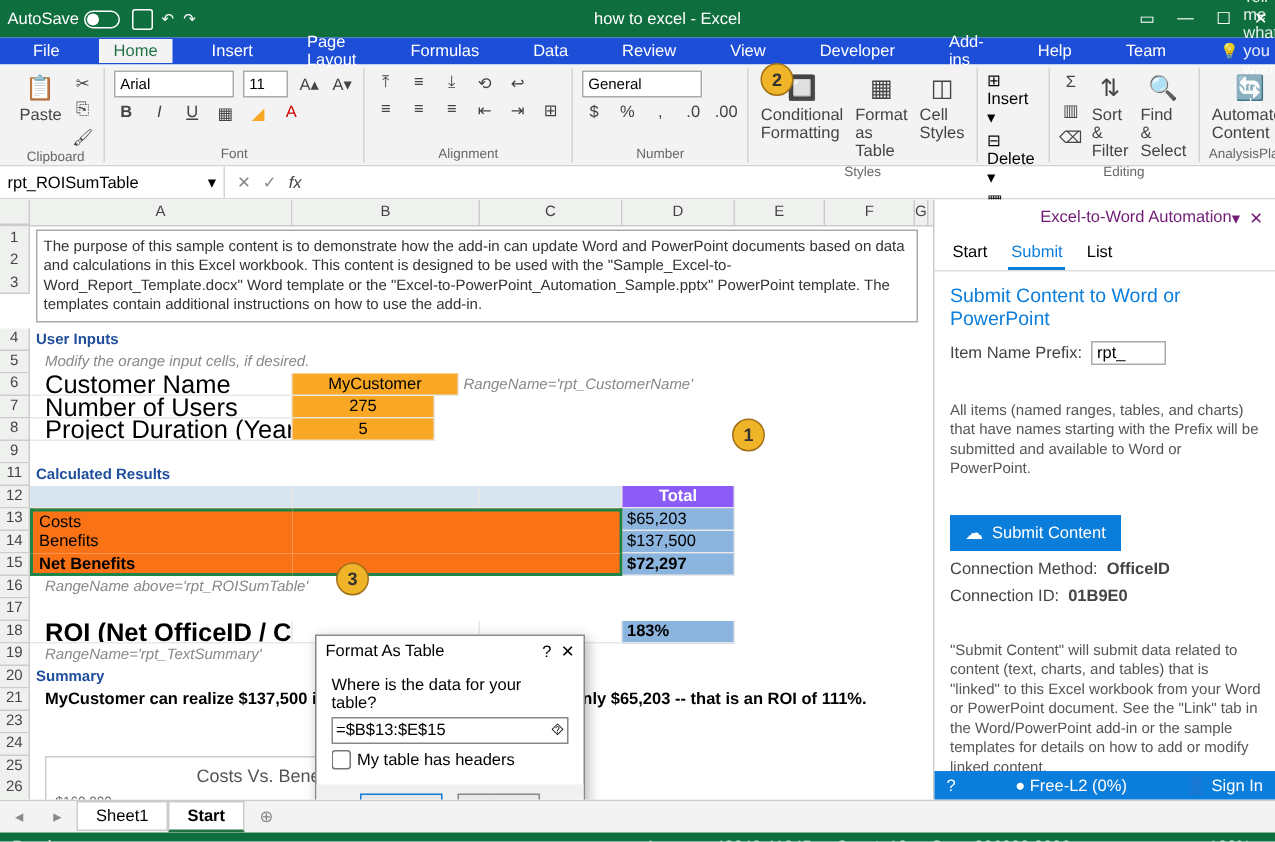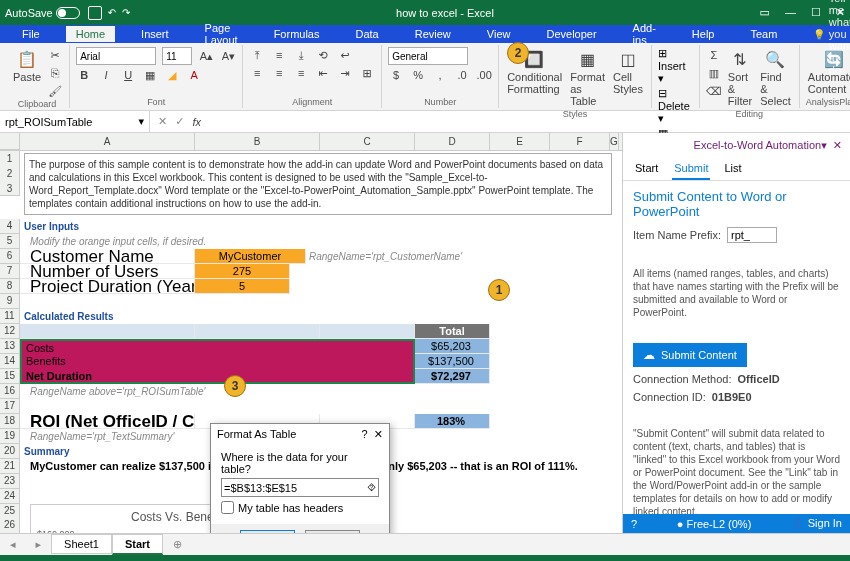--- a/index.html
+++ b/index.html
@@ -39,23 +39,23 @@
 .sheet-body{position:relative}
 .row{display:flex;height:15px}
 .cell{border-right:1px solid #e8e8e8;border-bottom:1px solid #e8e8e8;padding:0 3px;font-size:11px;overflow:hidden;white-space:nowrap;line-height:15px}
 .purpose-box{margin:2px 10px 4px 24px;border:1px solid #aaa;padding:4px;background:#fff;font-size:10px;color:#333;line-height:1.3}
 .heading-blue{color:#1f4e9c;font-weight:bold;font-size:10px;padding-left:4px}
 .sub-gray{color:#888;font-style:italic;font-size:10px;padding-left:10px}
 .label-cell{padding-left:10px;font-size:17px}
 .orange-cell{background:#f9a825;color:#000;text-align:center}
 .range-it{font-style:italic;color:#888;font-size:10px}
 .table-shade{background:#d8e4f0}
-.table-select{border:2px solid #1e8449;background:#be185d}
-.tot-header{background:#737373;color:#fff;text-align:center;font-weight:bold}
-.tot-cell{background:#8bb4de;text-align:center;padding-right:5px}
+.table-select{border:2px solid #1e8449;background:#f97316}
+.tot-header{background:#8b5cf6;color:#fff;text-align:center;font-weight:bold}
+.tot-cell{background:#8bb4de;text-align:left;padding-right:5px}
 .bold{font-weight:bold}
 .dialog{position:absolute;left:210px;top:290px;width:180px;background:#fff;border:1px solid #888;box-shadow:2px 2px 8px rgba(0,0,0,.3);z-index:100}
 .dialog-title{display:flex;justify-content:space-between;padding:4px 6px;font-size:11px}
 .dialog-body{padding:6px 10px;font-size:10px}
 .dialog-input{width:100%;border:1px solid #888;padding:2px;font-size:10px;margin:3px 0;display:flex;justify-content:space-between;align-items:flex-end}
 .dialog-check{display:flex;align-items:center;gap:4px;margin:4px 0}
 .dialog-btns{display:flex;justify-content:center;gap:10px;padding:6px;background:#f0f0f0}
 .dialog-btns button{width:55px;height:20px;background:#e8e8e8;border:1px solid #888;font-size:10px}
 .badge{position:absolute;width:22px;height:22px;background:#f0b428;border:1px solid #a07018;border-radius:50%;display:flex;align-items:center;justify-content:center;font-weight:bold;font-size:12px;color:#333;z-index:200}
 .task-pane{width:228px;border-left:1px solid #ccc;background:#fff;display:flex;flex-direction:column}
@@ -340,21 +340,21 @@
           </div>
           <div class="row">
             <div class="rowh">14</div>
     <div class="cell table-select " style="width:175px;padding-left:4px;border-right:none;border-top:none;border-bottom:none;">Benefits</div>
     <div class="cell table-select" style="width:125px;border-left:none;border-right:none;border-top:none;border-bottom:none;"></div>
     <div class="cell table-select" style="width:95px;border-left:none;border-top:none;border-bottom:none;"></div>
     <div class="cell tot-cell " style="width:75px">$137,500</div>
           </div>
           <div class="row">
             <div class="rowh">15</div>
-    <div class="cell table-select bold" style="width:175px;padding-left:4px;border-right:none;border-top:none;">Net Duration</div>
+    <div class="cell table-select bold" style="width:175px;padding-left:4px;border-right:none;border-top:none;">Net Benefits</div>
     <div class="cell table-select" style="width:125px;border-left:none;border-right:none;border-top:none;"></div>
     <div class="cell table-select" style="width:95px;border-left:none;border-top:none;"></div>
     <div class="cell tot-cell bold" style="width:75px">$72,297</div>
           </div>
         </div>
       <div class="row">
           <div class="rowh">16</div>
           <div class="cell range-it" style="width:520px;border:none;padding-left:10px">RangeName above='rpt_ROISumTable'</div>
         </div>
       <div class="row">

